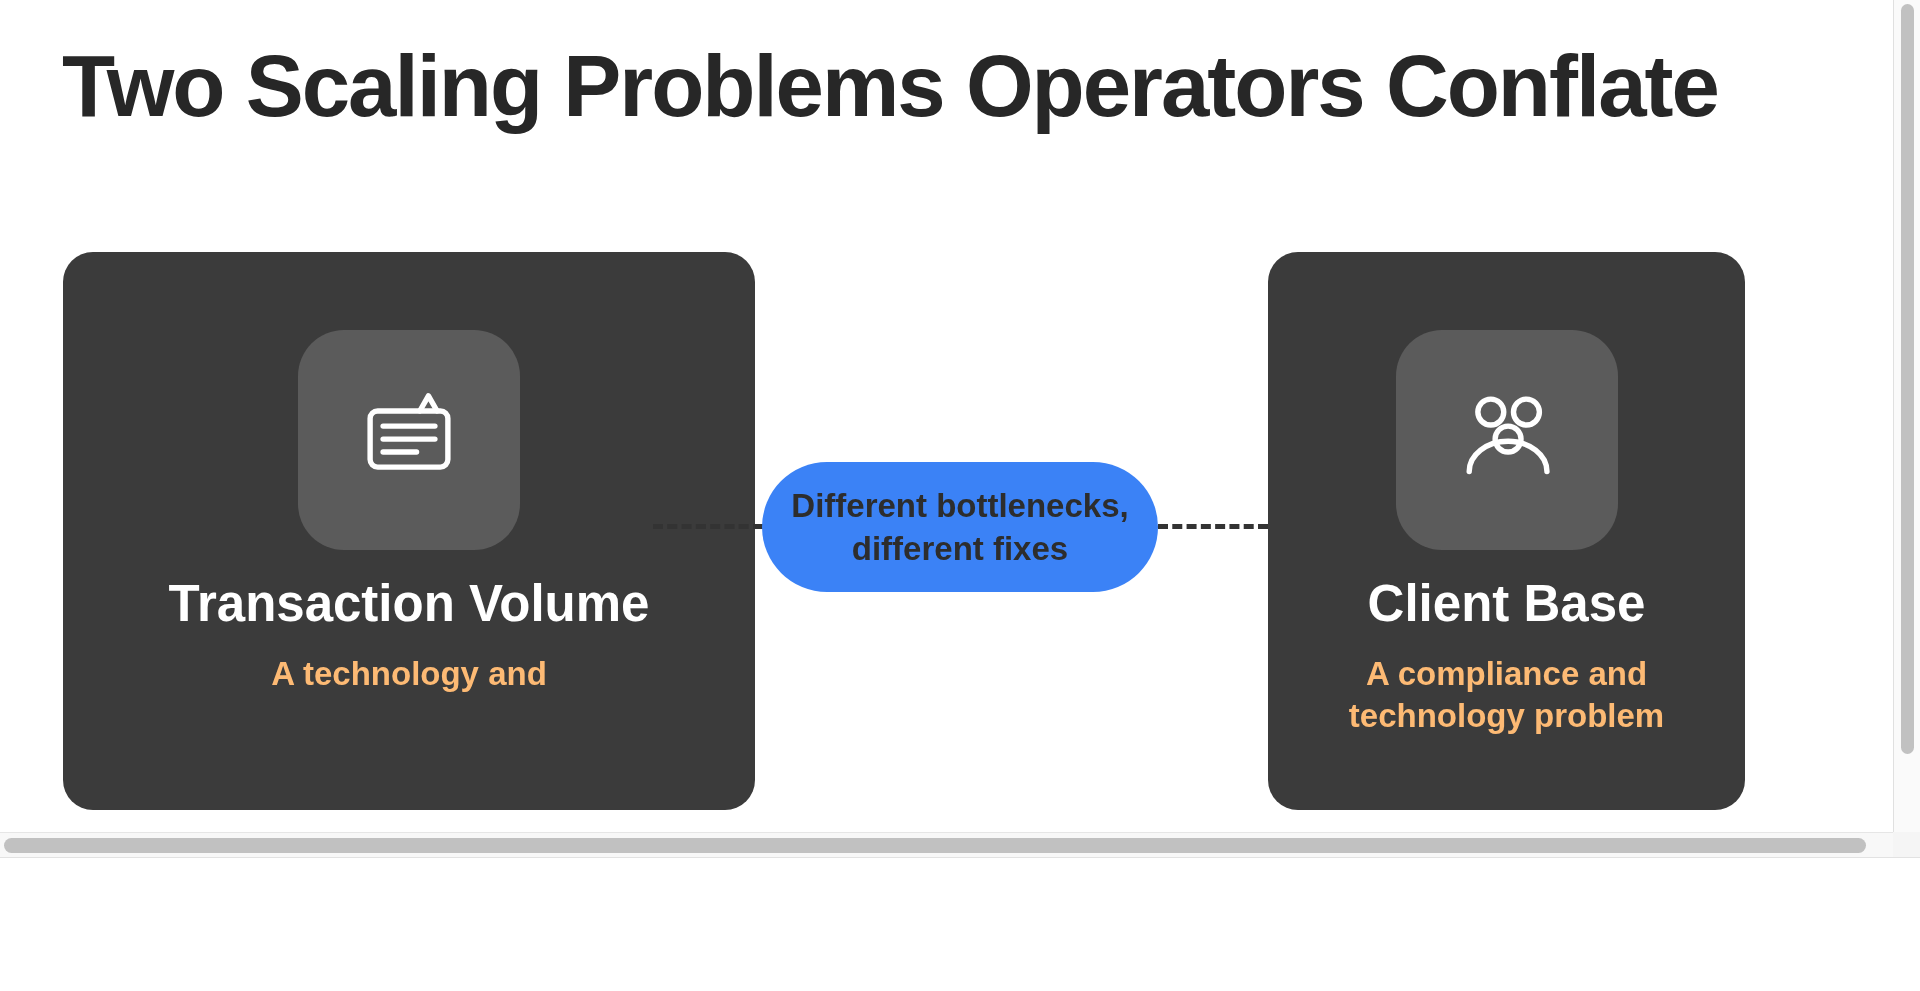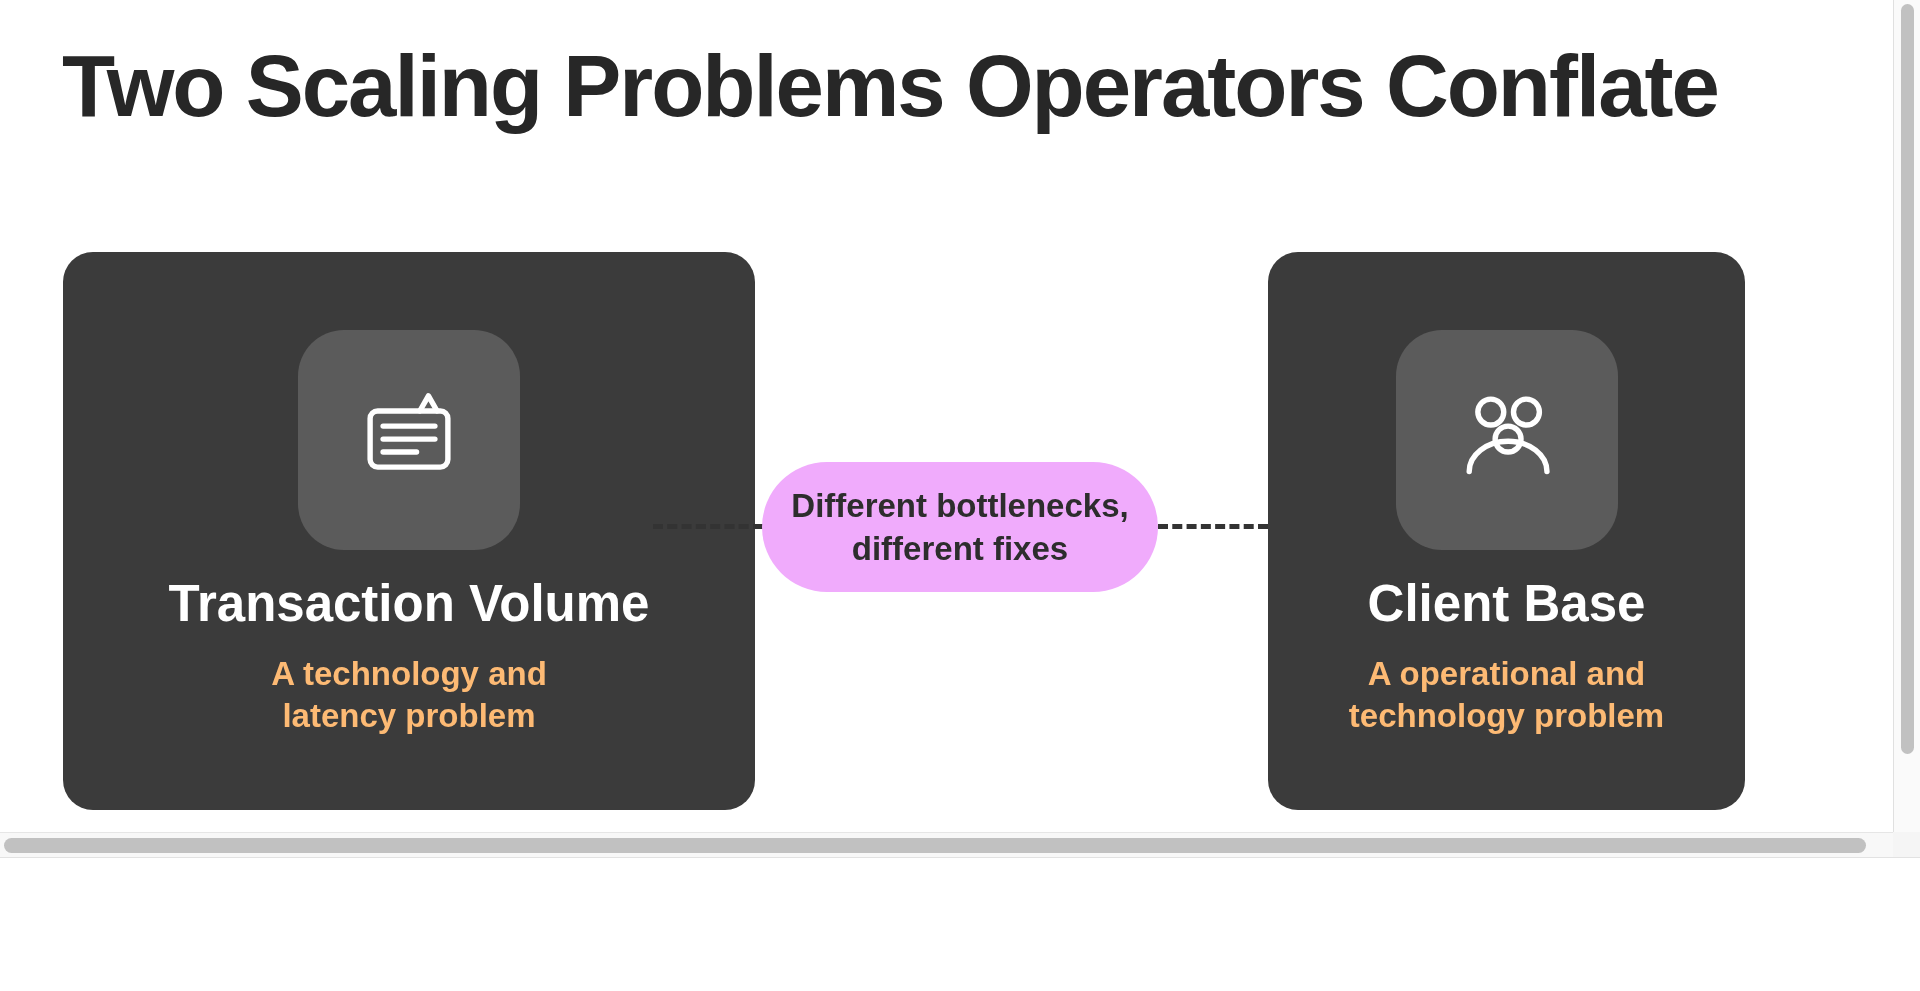--- a/index.html
+++ b/index.html
@@ -97,21 +97,21 @@
     position: absolute; top: 524px;
     border-top: 5px dashed #333333;
     height: 0;
   }
   .connector.left  { left: 653px;  width: 110px; }
   .connector.right { left: 1158px; width: 110px; }
 
   .pill {
     position: absolute; left: 762px; top: 462px;
     width: 396px; height: 130px;
-    background: #f0abfc;
+    background: #3b82f6;
     border-radius: 65px;
     display: flex; flex-direction: column;
     align-items: center; justify-content: center;
     font-size: 33px; font-weight: bold;
     line-height: 43px;
     color: #2d2d2d;
     text-align: center;
   }
 </style>
 </head>
@@ -129,21 +129,20 @@
           <rect x="14" y="25" width="72" height="52" rx="7"></rect>
           <line x1="26" y1="39" x2="74" y2="39"></line>
           <line x1="26" y1="51" x2="74" y2="51"></line>
           <line x1="26" y1="63" x2="57" y2="63"></line>
         </svg>
       </span>
     </div>
     <div class="card-title">Transaction Volume</div>
     <div class="card-sub">
       <div>A technology and</div>
-      <div>latency problem</div>
     </div>
   </div>
 
   <div class="connector left"></div>
   <div class="connector right"></div>
 
   <div class="pill">
     <div>Different bottlenecks,</div>
     <div>different fixes</div>
   </div>
@@ -154,21 +153,21 @@
         <svg viewBox="0 0 100 100" fill="none" stroke="#ffffff" stroke-width="5" stroke-linecap="round" stroke-linejoin="round">
           <circle cx="35" cy="26" r="12"></circle>
           <circle cx="68" cy="26" r="12"></circle>
           <circle cx="51" cy="51" r="12"></circle>
           <path d="M15 81 A36 28 0 0 1 87 81"></path>
         </svg>
       </span>
     </div>
     <div class="card-title">Client Base</div>
     <div class="card-sub">
-      <div>A operational and</div>
+      <div>A compliance and</div>
       <div>technology problem</div>
     </div>
   </div>
 
 </div>
 
 <div class="vscrollbar">
   <div class="vscroll-thumb"></div>
 </div>
 <div class="hscrollbar">

